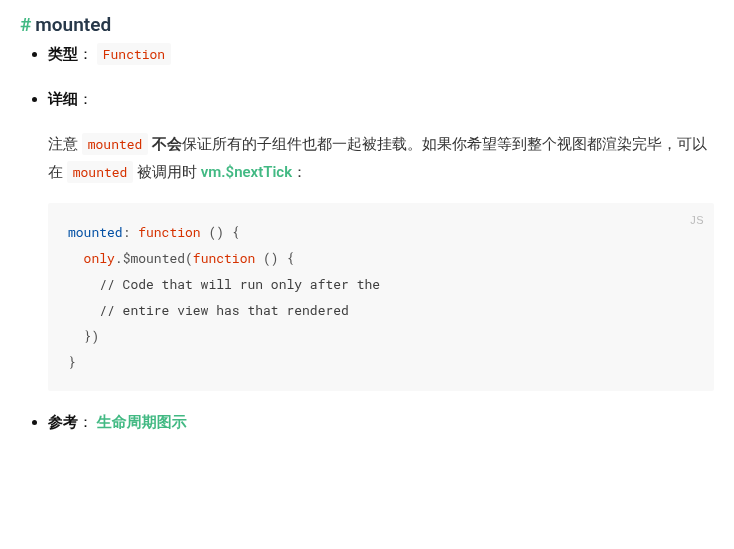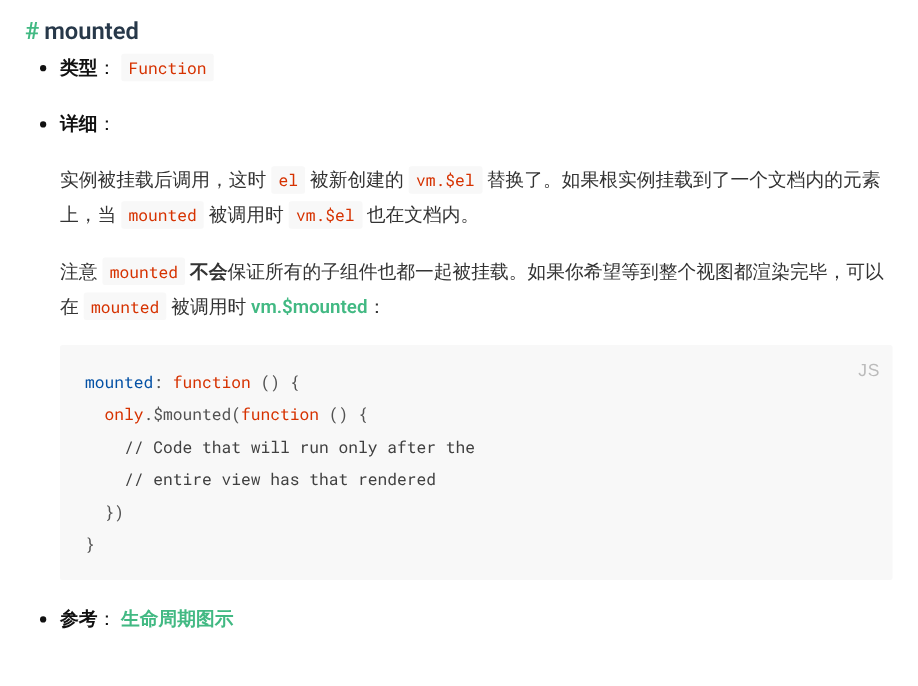--- a/index.html
+++ b/index.html
@@ -70,21 +70,21 @@
     margin: 8px 0 18px 0;
     font-family: "Roboto Mono", Monaco, Consolas, "Courier New", monospace;
     font-size: 13px;
     line-height: 2.0;
     color: #525252;
   }
   .code-block .lang {
     position: absolute;
     top: 6px;
     right: 10px;
-    font-size: 14px;
+    font-size: 11px;
     color: #bbb;
     font-family: -apple-system, sans-serif;
     letter-spacing: 0.5px;
   }
   .code-block pre {
     margin: 0;
     white-space: pre;
     font-family: inherit;
   }
   .kw { color: #d63200; }   
@@ -108,26 +108,23 @@
 
   <li>
     <span class="li-label">类型</span><span class="colon">：</span>
     <code class="inline-code">Function</code>
   </li>
 
   <li>
     <span class="li-label">详细</span><span class="colon">：</span>
 
     <div class="para-block">
-      <p>
-        <span>实例被挂载后调用，这时 </span><code class="inline-code">el</code><span> 被新创建的 </span><code class="inline-code">vm.$el</code><span> 替换了。如果根实例挂载到了一个文档内的元素上，当 </span><code class="inline-code">mounted</code><span> 被调用时 </span><code class="inline-code">vm.$el</code><span> 也在文档内。</span>
-      </p>
 
       <p>
-        <span>注意 </span><code class="inline-code">mounted</code><span> </span><span class="bold">不会</span><span>保证所有的子组件也都一起被挂载。如果你希望等到整个视图都渲染完毕，可以在 </span><code class="inline-code">mounted</code><span> 被调用时 </span><a href="#" class="link">vm.$mounted</a><span>：</span>
+        <span>注意 </span><code class="inline-code">mounted</code><span> </span><span class="bold">不会</span><span>保证所有的子组件也都一起被挂载。如果你希望等到整个视图都渲染完毕，可以在 </span><code class="inline-code">mounted</code><span> 被调用时 </span><a href="#" class="link">vm.$nextTick</a><span>：</span>
       </p>
 
       <div class="code-block">
         <span class="lang">JS</span>
 <pre><span class="fn">mounted</span><span class="punct">: </span><span class="kw">function</span><span class="punct"> () {</span>
 <span class="punct">  </span><span class="kw">only</span><span class="punct">.$mounted(</span><span class="kw">function</span><span class="punct"> () {</span>
 <span class="cmt">    // Code that will run only after the</span>
 <span class="cmt">    // entire view has that rendered</span>
 <span class="punct">  })</span>
 <span class="punct">}</span></pre>

